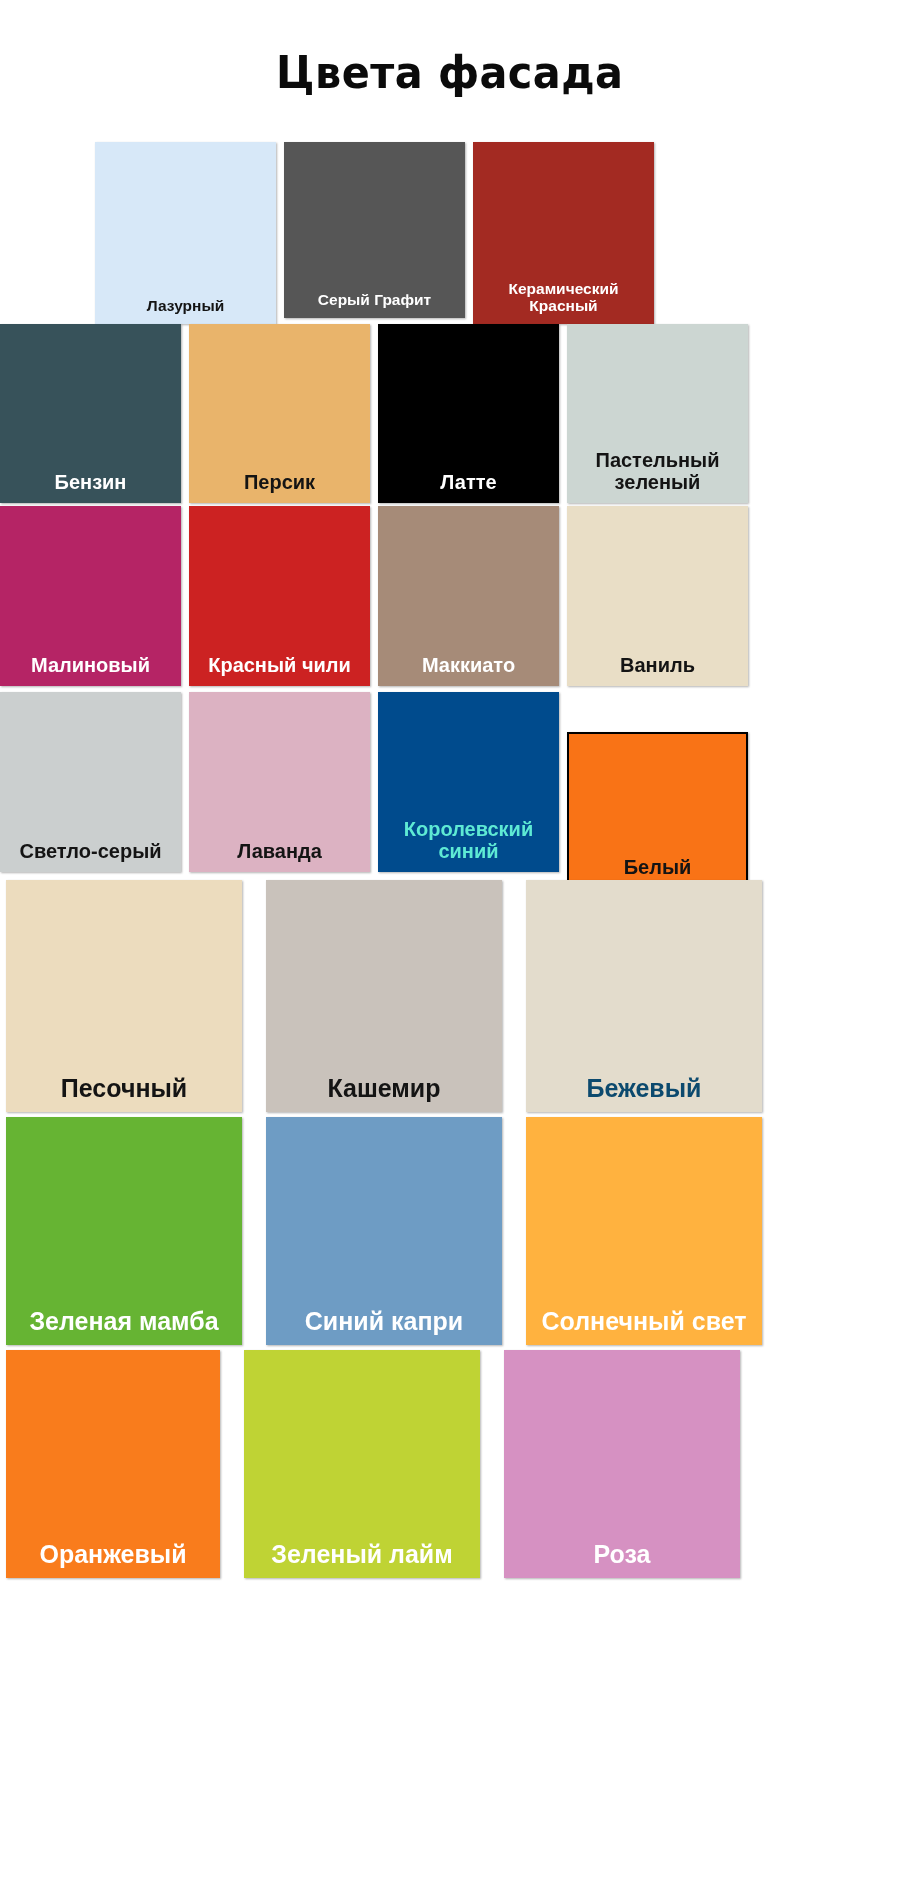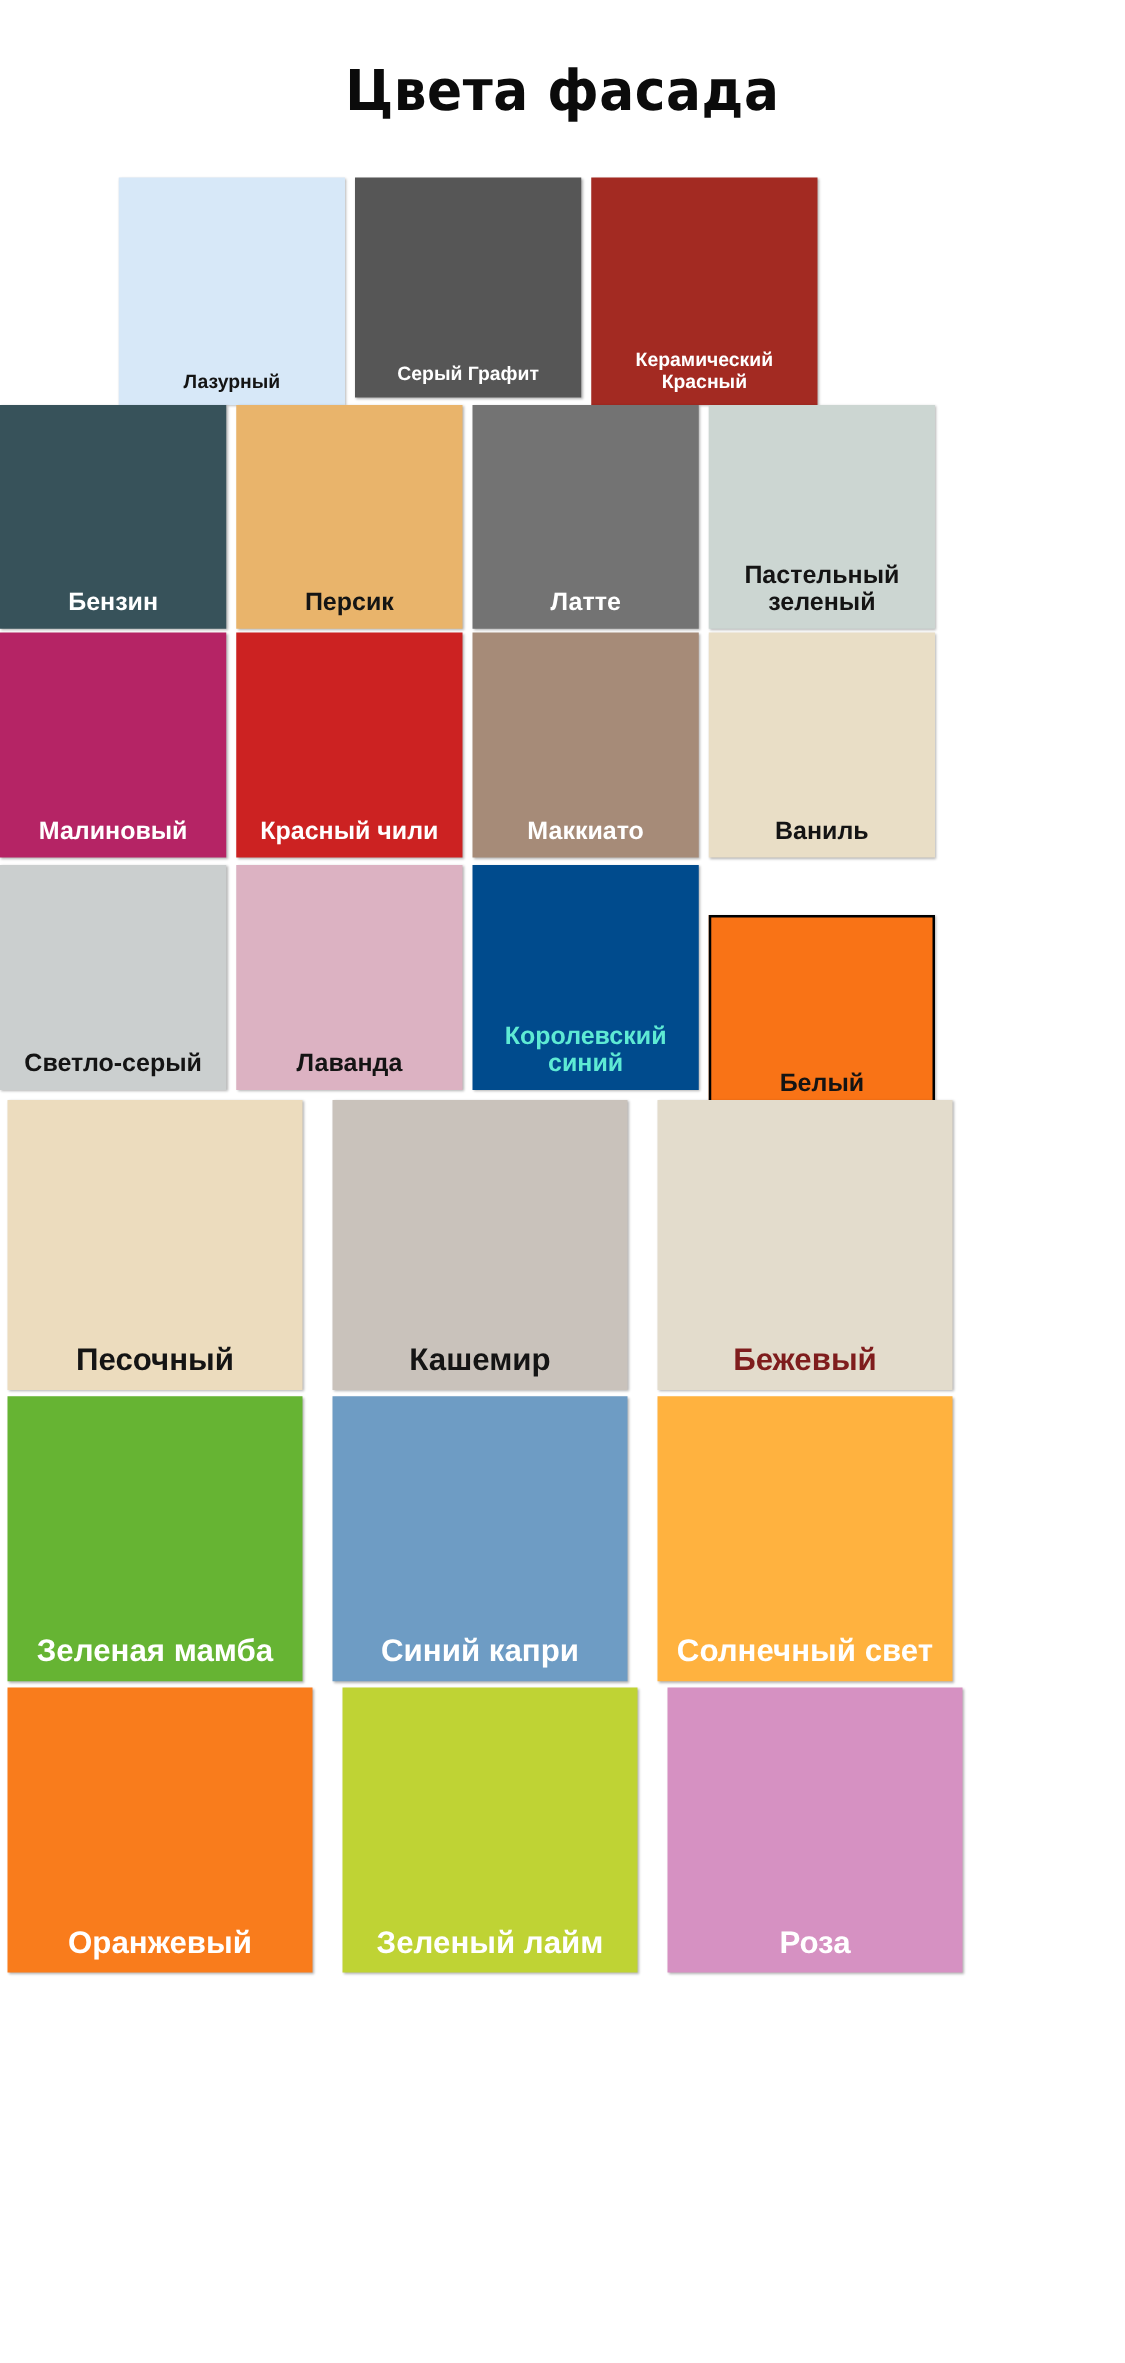--- a/index.html
+++ b/index.html
@@ -114,21 +114,21 @@
 
   
   .row-5 .swatch:nth-child(1) { width: 236px; }
   .row-5 .swatch:nth-child(2) { width: 236px; margin-left: 12px; }
   .row-5 .swatch:nth-child(3) { width: 236px; margin-left: 12px; }
 
   .row-6 .swatch:nth-child(1) { width: 236px; }
   .row-6 .swatch:nth-child(2) { width: 236px; margin-left: 12px; }
   .row-6 .swatch:nth-child(3) { width: 236px; margin-left: 12px; }
 
-  .row-7 .swatch:nth-child(1) { width: 244px; }
+  .row-7 .swatch:nth-child(1) { width: 214px; }
   .row-7 .swatch:nth-child(2) { width: 236px; margin-left: 12px; }
   .row-7 .swatch:nth-child(3) { width: 236px; margin-left: 12px; }
 
   
   .bordered {
     border: 2px solid #000000;
   }
 
   .shadow-tile {
     box-shadow: 1px 1px 2px rgba(0,0,0,0.30);
@@ -156,21 +156,21 @@
 Красный</div>
         </div>
       </div>
       <div class="row row-2 row-quad">
         <div class="swatch shadow-tile" style="background: rgb(55, 82, 90);">
           <div class="label" style="color: rgb(255, 255, 255);">Бензин</div>
         </div>
         <div class="swatch shadow-tile" style="background: rgb(233, 180, 107);">
           <div class="label" style="color: rgb(20, 20, 20);">Персик</div>
         </div>
-        <div class="swatch shadow-tile" style="background: #737373;">
+        <div class="swatch shadow-tile" style="background: #000000;">
           <div class="label" style="color: rgb(255, 255, 255);">Латте</div>
         </div>
         <div class="swatch shadow-tile" style="background: rgb(204, 214, 210);">
           <div class="label" style="color: rgb(20, 20, 20);">Пастельный
 зеленый</div>
         </div>
       </div>
       <div class="row row-3 row-quad">
         <div class="swatch shadow-tile" style="background: rgb(181, 36, 101);">
           <div class="label" style="color: rgb(255, 255, 255);">Малиновый</div>
@@ -200,21 +200,21 @@
         </div>
       </div>
       <div class="row row-5 row-big">
         <div class="swatch shadow-tile" style="background: rgb(236, 220, 190);">
           <div class="label" style="color: rgb(20, 20, 20);">Песочный</div>
         </div>
         <div class="swatch shadow-tile" style="background: rgb(201, 194, 187);">
           <div class="label" style="color: rgb(20, 20, 20);">Кашемир</div>
         </div>
         <div class="swatch shadow-tile" style="background: rgb(227, 220, 204);">
-          <div class="label" style="color: #7f1d1d;">Бежевый</div>
+          <div class="label" style="color: #0c4a6e;">Бежевый</div>
         </div>
       </div>
       <div class="row row-6 row-big">
         <div class="swatch shadow-tile" style="background: rgb(102, 180, 51);">
           <div class="label" style="color: rgb(255, 255, 255);">Зеленая мамба</div>
         </div>
         <div class="swatch shadow-tile" style="background: rgb(110, 156, 196);">
           <div class="label" style="color: rgb(255, 255, 255);">Синий капри</div>
         </div>
         <div class="swatch shadow-tile" style="background: rgb(255, 178, 63);">

